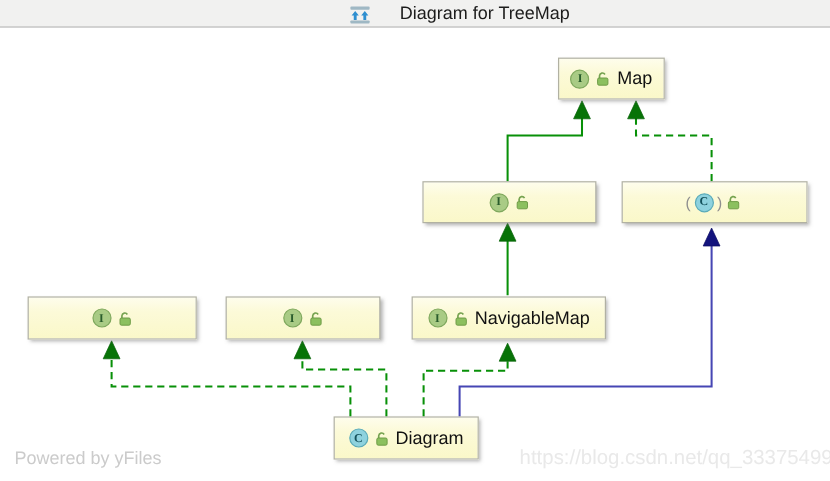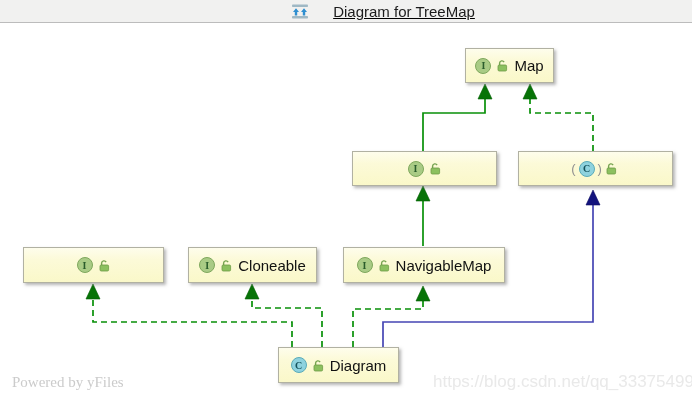--- a/index.html
+++ b/index.html
@@ -4,38 +4,38 @@
 <style>
   * { margin:0; padding:0; box-sizing:border-box; }
   html,body { width:692px; height:401px; overflow:hidden; background:#fff;
               font-family:"Liberation Sans", sans-serif; }
   .window { position:relative; width:692px; height:401px; background:#ffffff; }
 
   
   .titlebar { position:absolute; left:0; top:0; width:692px; height:23px;
               background:#f1f1f0; border-bottom:1px solid #bcbcbc;
               display:flex; align-items:center; justify-content:center; }
-  .titlegroup { display:flex; align-items:center; gap:24px; transform:translateX(37px);text-decoration:underline; }
+  .titlegroup { display:flex; align-items:flex-end; gap:24px; transform:translateX(37px); }
   .titlebar .t { font-size:15px; color:#1c1c1c; }
 
   
   .node { position:absolute; display:flex; align-items:center; justify-content:center;
           gap:5px; background:linear-gradient(to bottom,#fefdec 0%,#fcfad8 35%,#faf8c9 100%);
           border:1px solid #b1b1a2; box-shadow:2px 2px 3px rgba(110,110,110,.5);
           font-size:15px; color:#111; }
   .badge { width:16px; height:16px; border-radius:50%; flex:0 0 auto;
            display:flex; align-items:center; justify-content:center;
            font-family:"Liberation Serif", serif; font-weight:bold; font-size:10px; }
   .badge.iface { background:#a9cb85; border:1px solid #7fa85d; color:#2a5c2c; }
   .badge.cls   { background:#8ed2de; border:1px solid #5aabb9; color:#14525c; }
   .paren { color:#8f8f8f; font-size:13px; margin:0 -2px; }
   .locksvg { flex:0 0 auto; }
 
   
-  .powered { position:absolute; left:12px; top:374px; font-size:15px; color:#cbcbcb;font-family:Liberation Serif, serif; }
+  .powered { position:absolute; left:12px; top:374px; font-size:15px; color:#cbcbcb; }
   .watermark { position:absolute; left:433px; top:372px; font-size:17px; color:#e9e9e9; }
 
   svg.edges { position:absolute; left:0; top:0; }
 </style>
 </head>
 <body>
 
 <div class="window">
 
   <div class="titlebar">
@@ -122,21 +122,20 @@
       <rect x="2" y="6" width="8.6" height="6" rx="1.2" fill="#8cc05f" stroke="#6d9a45" stroke-width="0.8"></rect>
     </svg>
   </div>
 
   <div class="node" style="left:188px; top:247px; width:129px; height:36px;">
     <span class="badge iface">I</span>
     <svg class="locksvg" width="13" height="13" viewBox="0 0 13 13">
       <path d="M3.6 6 V4.1 a2.4 2.4 0 0 1 4.5 -1" fill="none" stroke="#76a350" stroke-width="1.4"></path>
       <rect x="2" y="6" width="8.6" height="6" rx="1.2" fill="#8cc05f" stroke="#6d9a45" stroke-width="0.8"></rect>
     </svg>
-    <span>Cloneable</span>
   </div>
 
   <div class="node" style="left:343px; top:247px; width:162px; height:36px;">
     <span class="badge iface">I</span>
     <svg class="locksvg" width="13" height="13" viewBox="0 0 13 13">
       <path d="M3.6 6 V4.1 a2.4 2.4 0 0 1 4.5 -1" fill="none" stroke="#76a350" stroke-width="1.4"></path>
       <rect x="2" y="6" width="8.6" height="6" rx="1.2" fill="#8cc05f" stroke="#6d9a45" stroke-width="0.8"></rect>
     </svg>
     <span>NavigableMap</span>
   </div>

